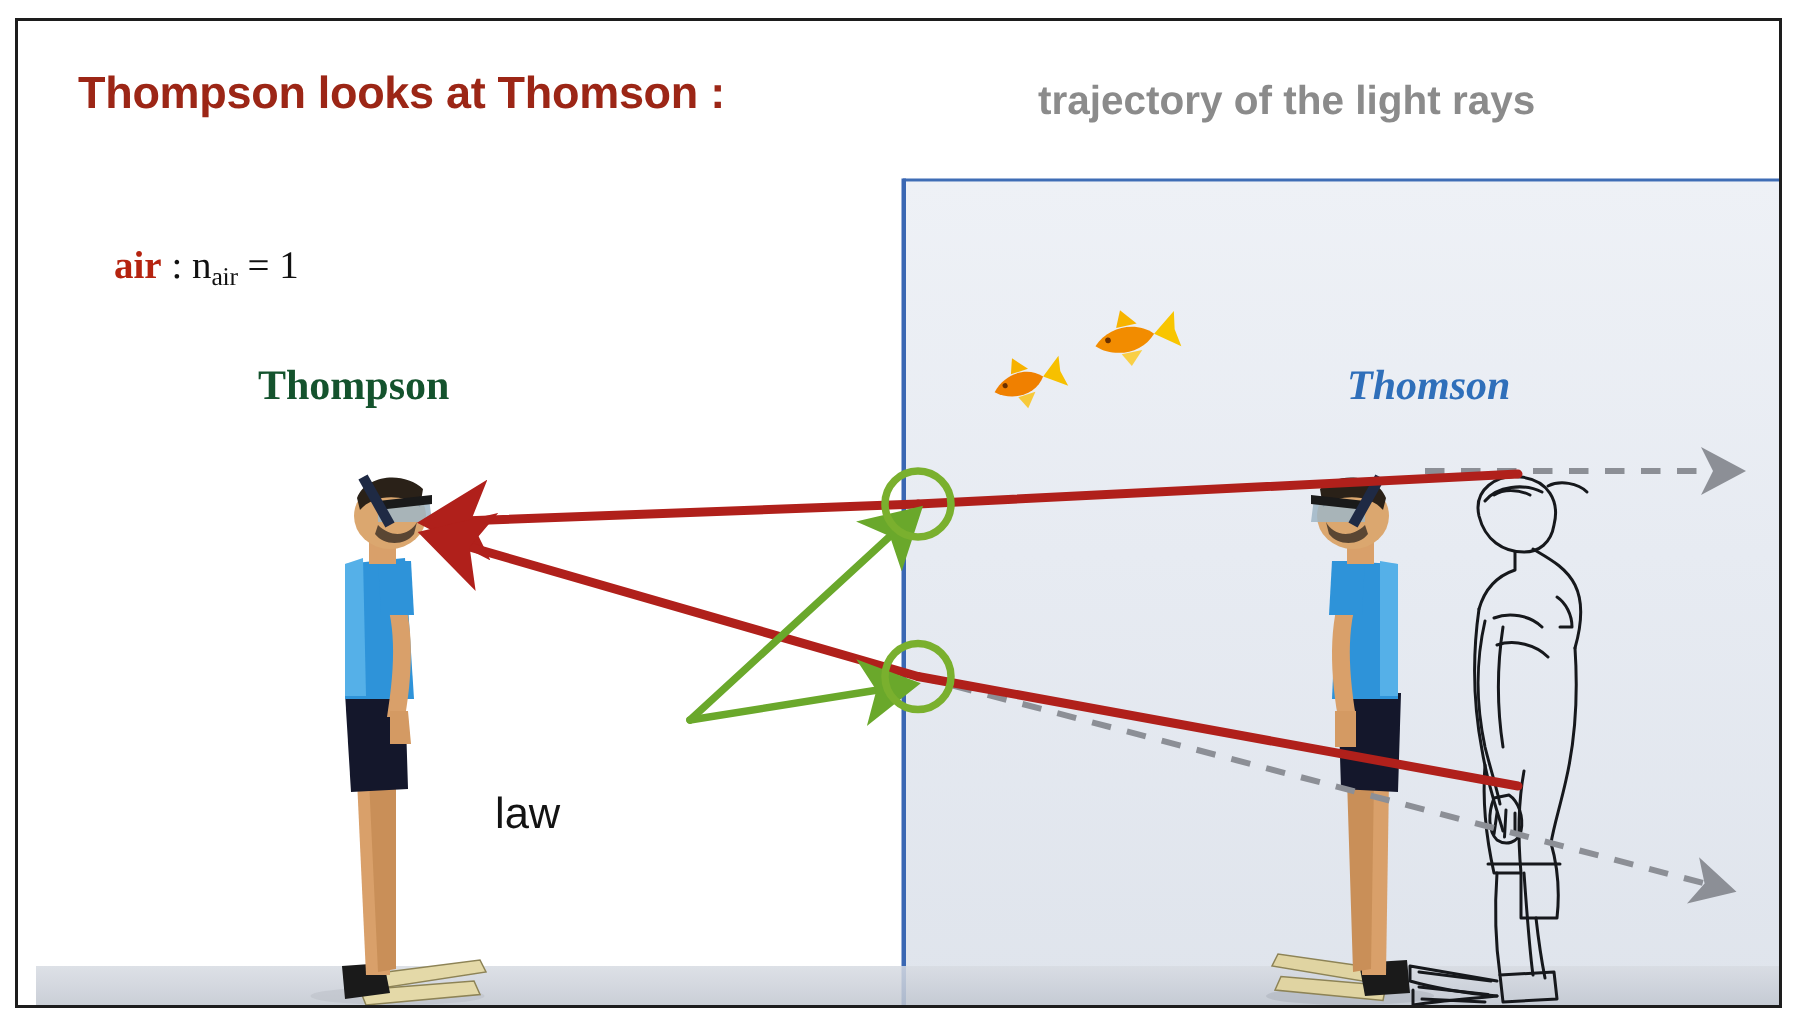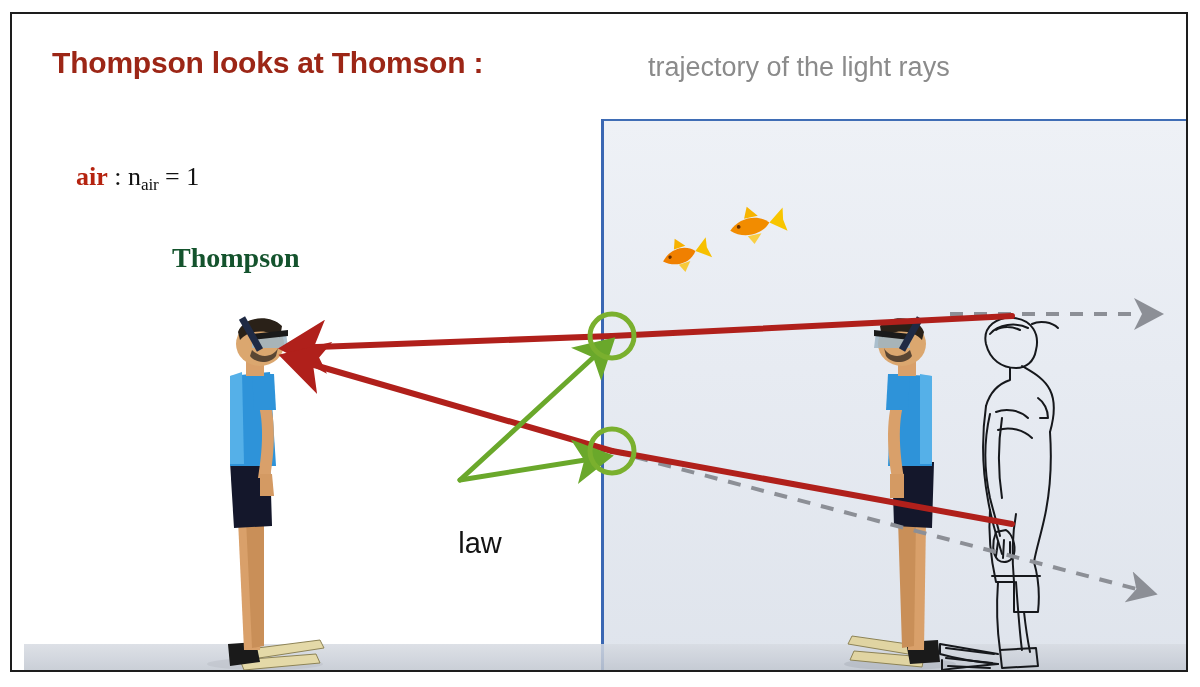--- a/index.html
+++ b/index.html
@@ -1,21 +1,20 @@
 <!DOCTYPE html>
 <html><head>
 <meta charset="utf-8">
 <style>
   html,body{margin:0;padding:0;background:#fff;}
   body{width:1200px;height:687px;overflow:hidden;font-family:"Liberation Sans",sans-serif;}
 
   #slide{
     position:relative;width:1200px;height:679px;
     background:#ffffff;
-    text-align:center;
   }
 
   
   #frame{
     position:absolute;left:10px;top:12px;width:1178px;height:660px;
     border:2px solid #1d1d1d;box-sizing:border-box;background:#ffffff;
     overflow:hidden;
   }
 
   
@@ -36,21 +35,21 @@
     opacity:.85;
   }
 
   
   .txt{position:absolute;white-space:nowrap;}
   #title{
     left:40px;top:32px;font-size:30px;font-weight:bold;color:#9c2616;
     letter-spacing:-.2px;
   }
   #subtitle{
-    left:636px;top:38px;font-size:27px;color:#8b8b8b;font-weight:400;
+    left:680px;top:38px;font-size:27px;color:#8b8b8b;font-weight:700;
   }
   #air-label{
     left:64px;top:148px;font-size:26px;color:#111;
     font-family:"Liberation Serif",serif;
   }
   #air-label .red{color:#b5230f;font-weight:bold;}
   #water-label{
     left:812px;top:148px;font-size:26px;color:#111;
     font-family:"Liberation Serif",serif;
   }
@@ -242,20 +241,21 @@
 
     <div class="txt" id="subtitle">trajectory of the light rays</div>
 
     <div class="txt" id="air-label">
       <span class="red">air</span><span> : </span><span class="nm">n</span><span class="sub">air</span><span> = </span><span>1</span>
     </div>
 
 
     <div class="txt" id="name-left">Thompson</div>
 
+    <div class="txt" id="name-right">Thomson</div>
 
     <div class="txt" id="snell">
       <br>
       <span>law</span>
     </div>
 
   </div>
 </div>
 
 </body></html>

